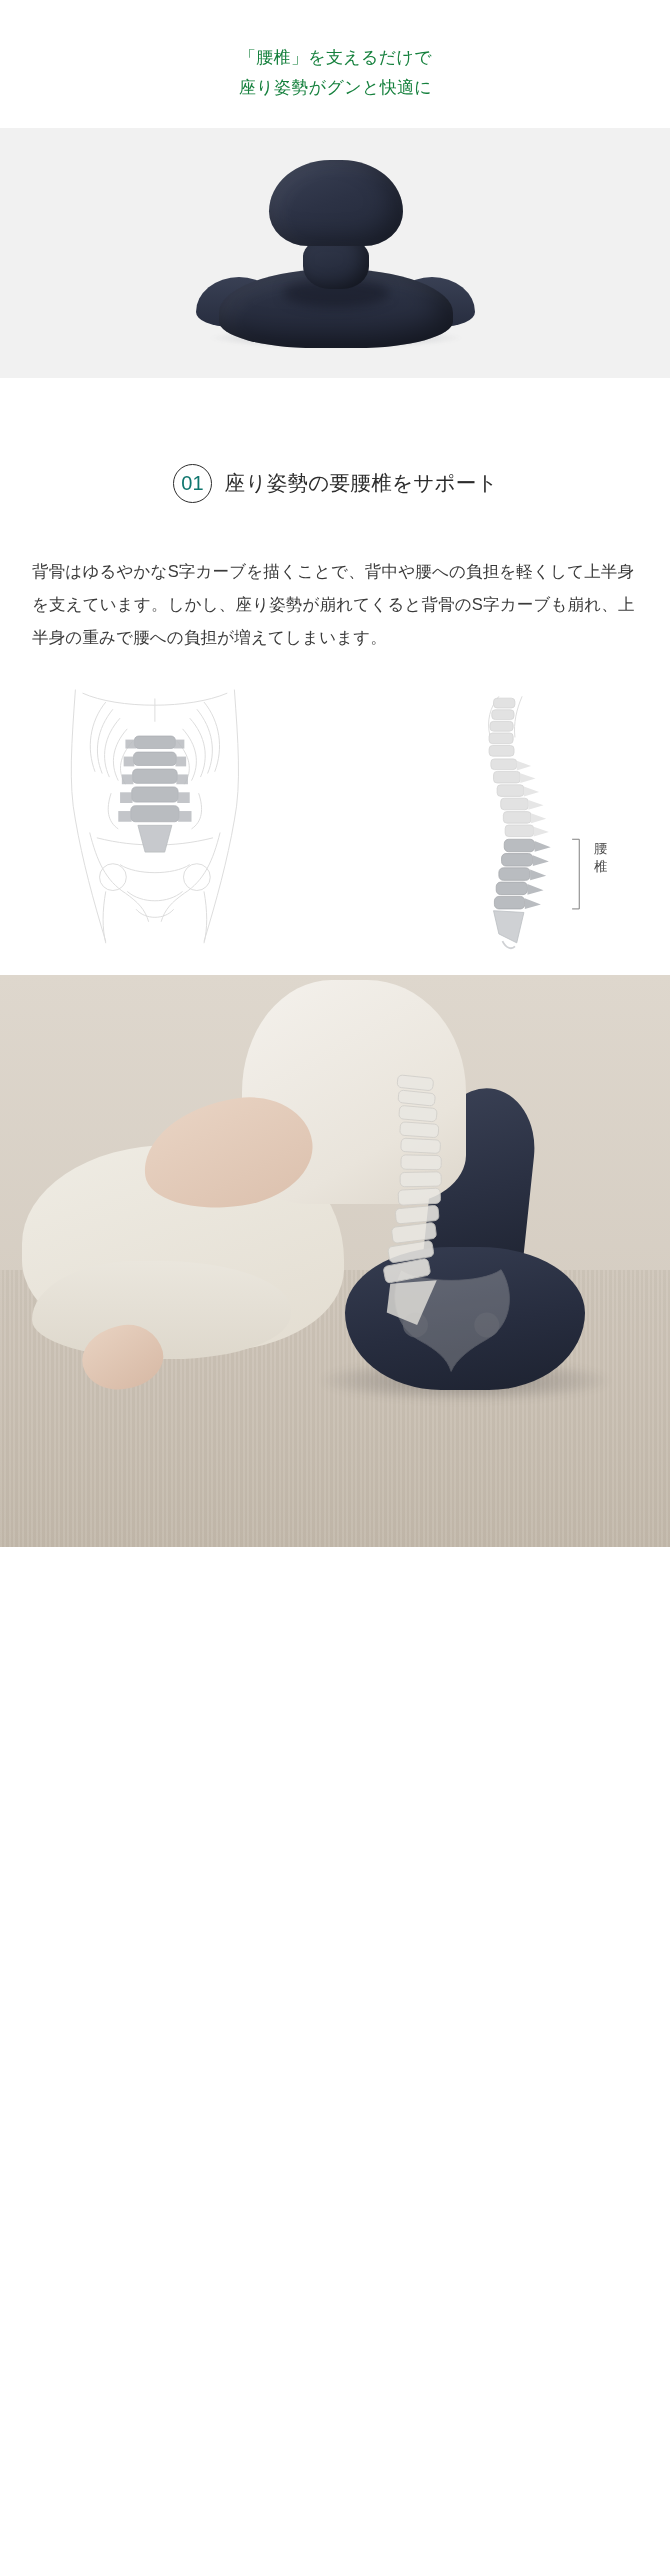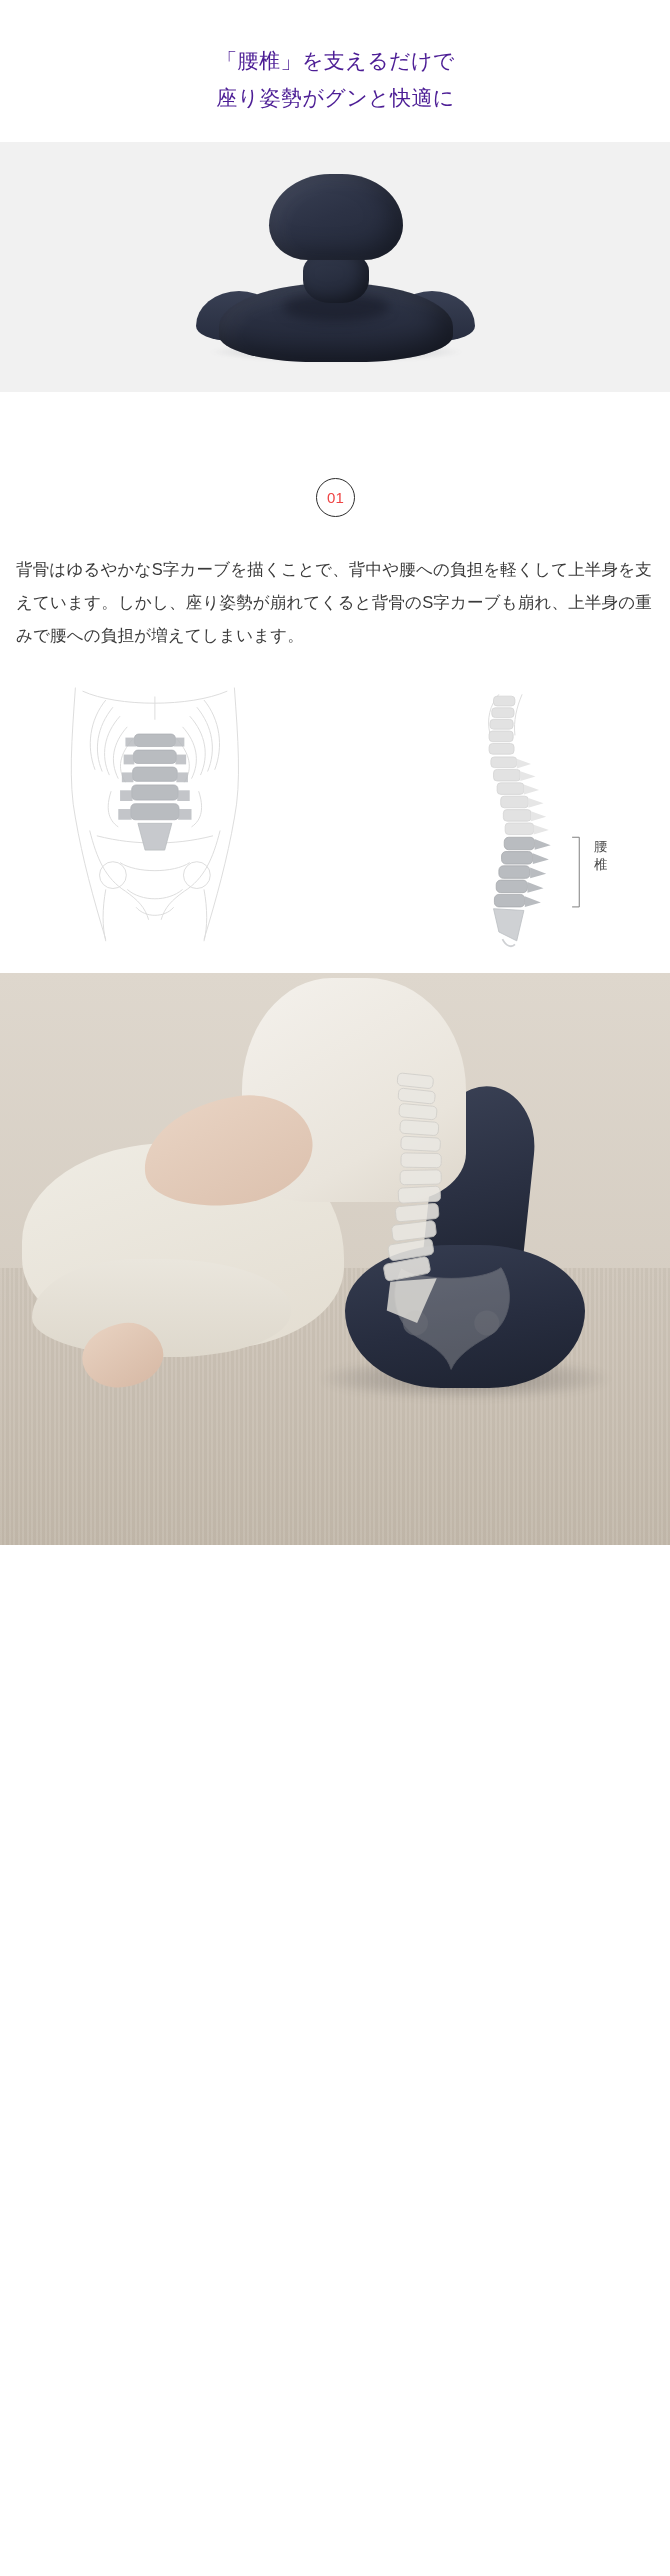--- a/index.html
+++ b/index.html
@@ -16,24 +16,24 @@
     color: #2b2b2b;
     overflow: hidden;
   }
 
   
   .headline {
     padding: 43px 0 25px 0;
     text-align: center;
   }
   .headline-line {
-    font-size: 21px;
+    font-size: 17px;
     line-height: 1.75;
     letter-spacing: 0.02em;
-    color: #4c1d95;
+    color: #15803d;
     font-weight: 400;
   }
 
   
   .hero {
     width: 671px;
     height: 250px;
     background: #f1f1f1;
     position: relative;
     overflow: hidden;
@@ -129,40 +129,40 @@
     padding: 86px 0 36px 0;
   }
   .num-badge {
     width: 39px;
     height: 39px;
     border: 1.3px solid #2c2c2c;
     border-radius: 50%;
     display: flex;
     align-items: center;
     justify-content: center;
-    font-size: 15px;
+    font-size: 20px;
     letter-spacing: 0.01em;
-    color: #ef4444;
+    color: #0f766e;
     flex: 0 0 auto;
   }
   .section-title {
     font-size: 20.6px;
     color: #2c2c2c;
     letter-spacing: 0.01em;
   }
 
   
   .body-copy {
     padding: 0 16px;
     font-size: 16.5px;
     line-height: 2.0;
     color: #3a3a3a;
     letter-spacing: 0.01em;
   }
-  .body-copy p { margin: 0; }
+  .body-copy p { margin: 16px; }
   .body-copy p + p { margin-top: 0; }
 
   
   .anatomy {
     position: relative;
     width: 578px;
     height: 268px;
     margin-top: 32px;
   }
   .anatomy svg { display: block; }
@@ -332,20 +332,21 @@
       <div class="chair-wing-r"></div>
       <div class="chair-seat"></div>
       <div class="chair-waist"></div>
       <div class="chair-back"></div>
     </div>
   </div>
 </div>
 
 <div class="section-head">
   <span class="num-badge">01</span>
+  <span class="section-title">座り姿勢の要腰椎をサポート</span>
 </div>
 
 <div class="body-copy">
   <p>背骨はゆるやかなS字カーブを描くことで、背中や腰への負担を軽くして上半身を支えています。しかし、座り姿勢が崩れてくると背骨のS字カーブも崩れ、上半身の重みで腰への負担が増えてしまいます。</p>
 </div>
 
 <div class="anatomy">
 
   <div class="diag-left">
     <svg width="268" height="259" viewBox="0 0 300 290" fill="none" aria-hidden="true">

